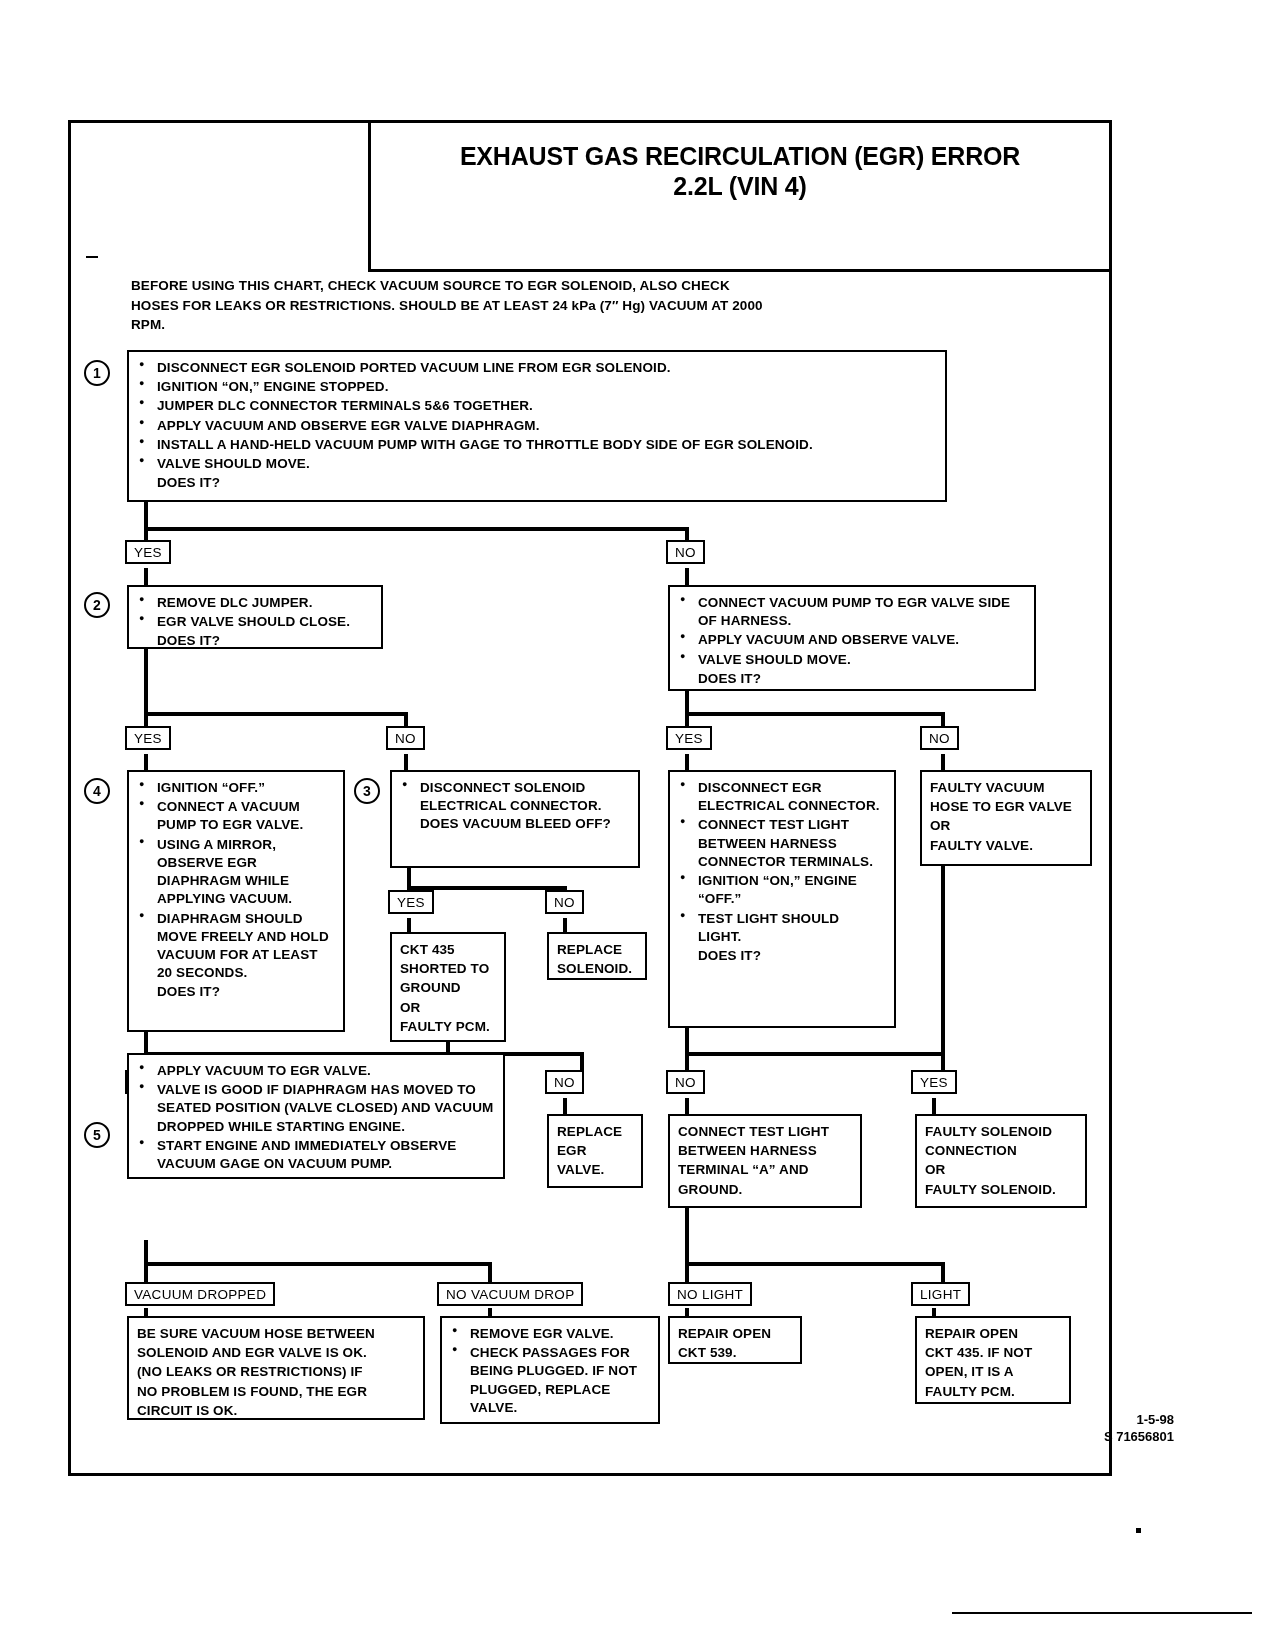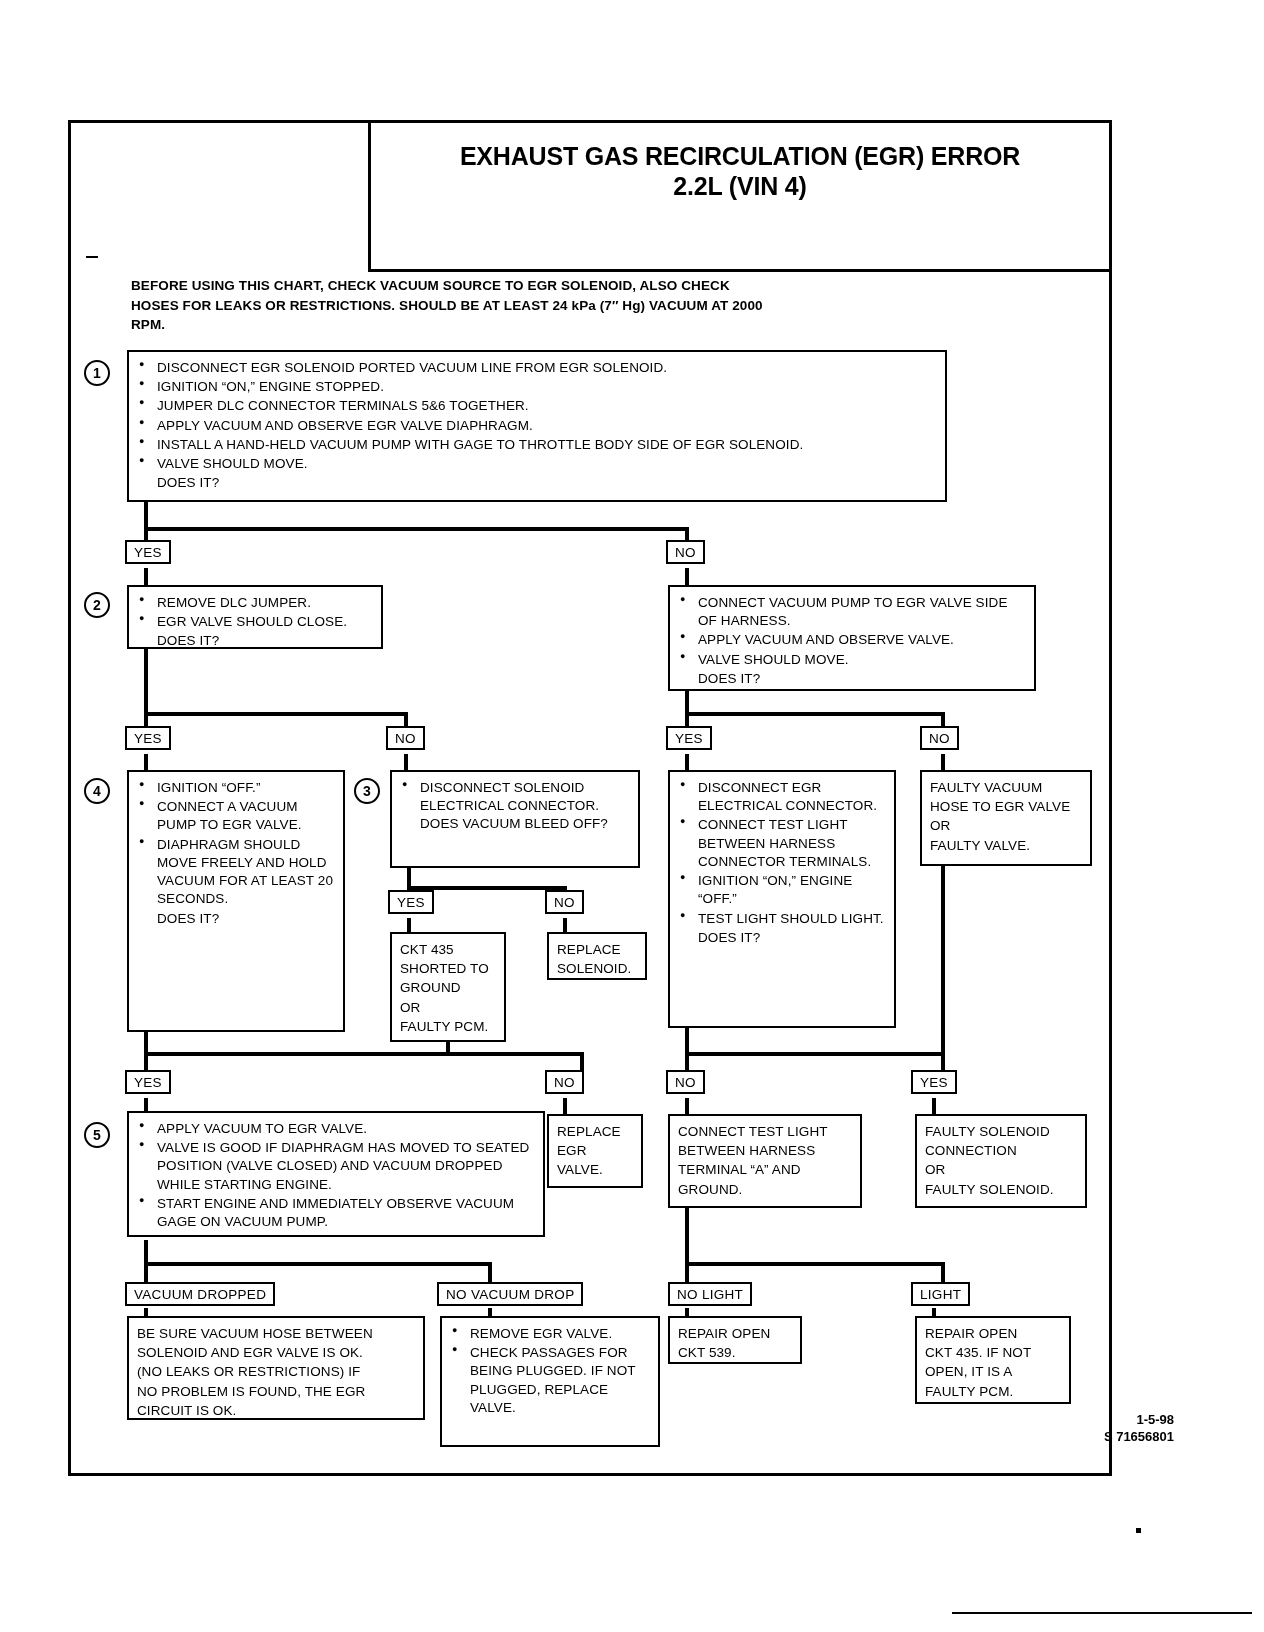--- a/index.html
+++ b/index.html
@@ -68,21 +68,21 @@
     letter-spacing: 0.1px;
   }
 
   
   .box {
     position: absolute;
     border: 2.5px solid #000;
     box-sizing: border-box;
     background: #fff;
     font-size: 13.5px;
-    font-weight: normal;
+    font-weight: bold;
     line-height: 1.35;
     letter-spacing: 0.1px;
     padding: 7px 8px 6px 8px;
   }
   .label-box {
     position: absolute;
     border: 2.5px solid #000;
     box-sizing: border-box;
     background: #fff;
     font-size: 13.5px;
@@ -236,20 +236,21 @@
   <div class="label-box" style="left:920px; top:726px;">NO</div>
 
   <div class="ln" style="left:685px; top:754px; width:4px; height:18px;"></div>
   <div class="ln" style="left:941px; top:754px; width:4px; height:18px;"></div>
 
   <div class="step" style="left:84px; top:778px;">4</div>
   <div class="box" style="left:127px; top:770px; width:218px; height:262px;">
     <ul class="bul">
       <li>IGNITION  “OFF.”</li>
       <li>CONNECT A VACUUM PUMP TO EGR VALVE.</li>
+      <li>USING A MIRROR, OBSERVE EGR DIAPHRAGM WHILE APPLYING VACUUM.</li>
       <li>DIAPHRAGM SHOULD MOVE FREELY AND HOLD VACUUM FOR AT LEAST 20 SECONDS.</li>
       <li class="nobul">DOES IT?</li>
     </ul>
   </div>
 
   <div class="step" style="left:354px; top:778px;">3</div>
   <div class="box" style="left:390px; top:770px; width:250px; height:98px;">
     <ul class="bul">
       <li>DISCONNECT SOLENOID ELECTRICAL CONNECTOR. DOES VACUUM BLEED OFF?</li>
     </ul>
@@ -317,21 +318,21 @@
   <div class="ln" style="left:941px; top:1052px; width:4px; height:20px;"></div>
   <div class="ln" style="left:941px; top:866px; width:4px; height:190px;"></div>
 
   <div class="label-box" style="left:666px; top:1070px;">NO</div>
   <div class="label-box" style="left:911px; top:1070px;">YES</div>
 
   <div class="ln" style="left:685px; top:1098px; width:4px; height:18px;"></div>
   <div class="ln" style="left:932px; top:1098px; width:4px; height:18px;"></div>
 
   <div class="step" style="left:84px; top:1122px;">5</div>
-  <div class="box" style="left:127px; top:1111px; width:418px; height:126px;">
+  <div class="box" style="left:127px; top:1053px; width:378px; height:126px;">
     <ul class="bul">
       <li>APPLY VACUUM TO EGR VALVE.</li>
       <li>VALVE IS GOOD IF DIAPHRAGM  HAS MOVED TO SEATED POSITION (VALVE CLOSED) AND VACUUM DROPPED WHILE STARTING ENGINE.</li>
       <li>START ENGINE AND IMMEDIATELY OBSERVE VACUUM GAGE ON VACUUM PUMP.</li>
     </ul>
   </div>
 
   <div class="box" style="left:547px; top:1114px; width:96px; height:74px;">
     <div class="plain-lines">
       <div>REPLACE</div>
@@ -381,21 +382,21 @@
   <div class="box" style="left:127px; top:1316px; width:298px; height:104px;">
     <div class="plain-lines">
       <div>BE SURE VACUUM HOSE BETWEEN</div>
       <div>SOLENOID AND EGR VALVE IS OK.</div>
       <div>(NO LEAKS OR RESTRICTIONS)  IF</div>
       <div>NO PROBLEM IS FOUND, THE EGR</div>
       <div>CIRCUIT IS OK.</div>
     </div>
   </div>
 
-  <div class="box" style="left:440px; top:1316px; width:220px; height:131px;">
+  <div class="box" style="left:440px; top:1316px; width:220px; height:108px;">
     <ul class="bul">
       <li>REMOVE EGR VALVE.</li>
       <li>CHECK PASSAGES FOR BEING PLUGGED. IF NOT PLUGGED, REPLACE VALVE.</li>
     </ul>
   </div>
 
   <div class="box" style="left:668px; top:1316px; width:134px; height:48px;">
     <div class="plain-lines">
       <div>REPAIR OPEN</div>
       <div>CKT 539.</div>

